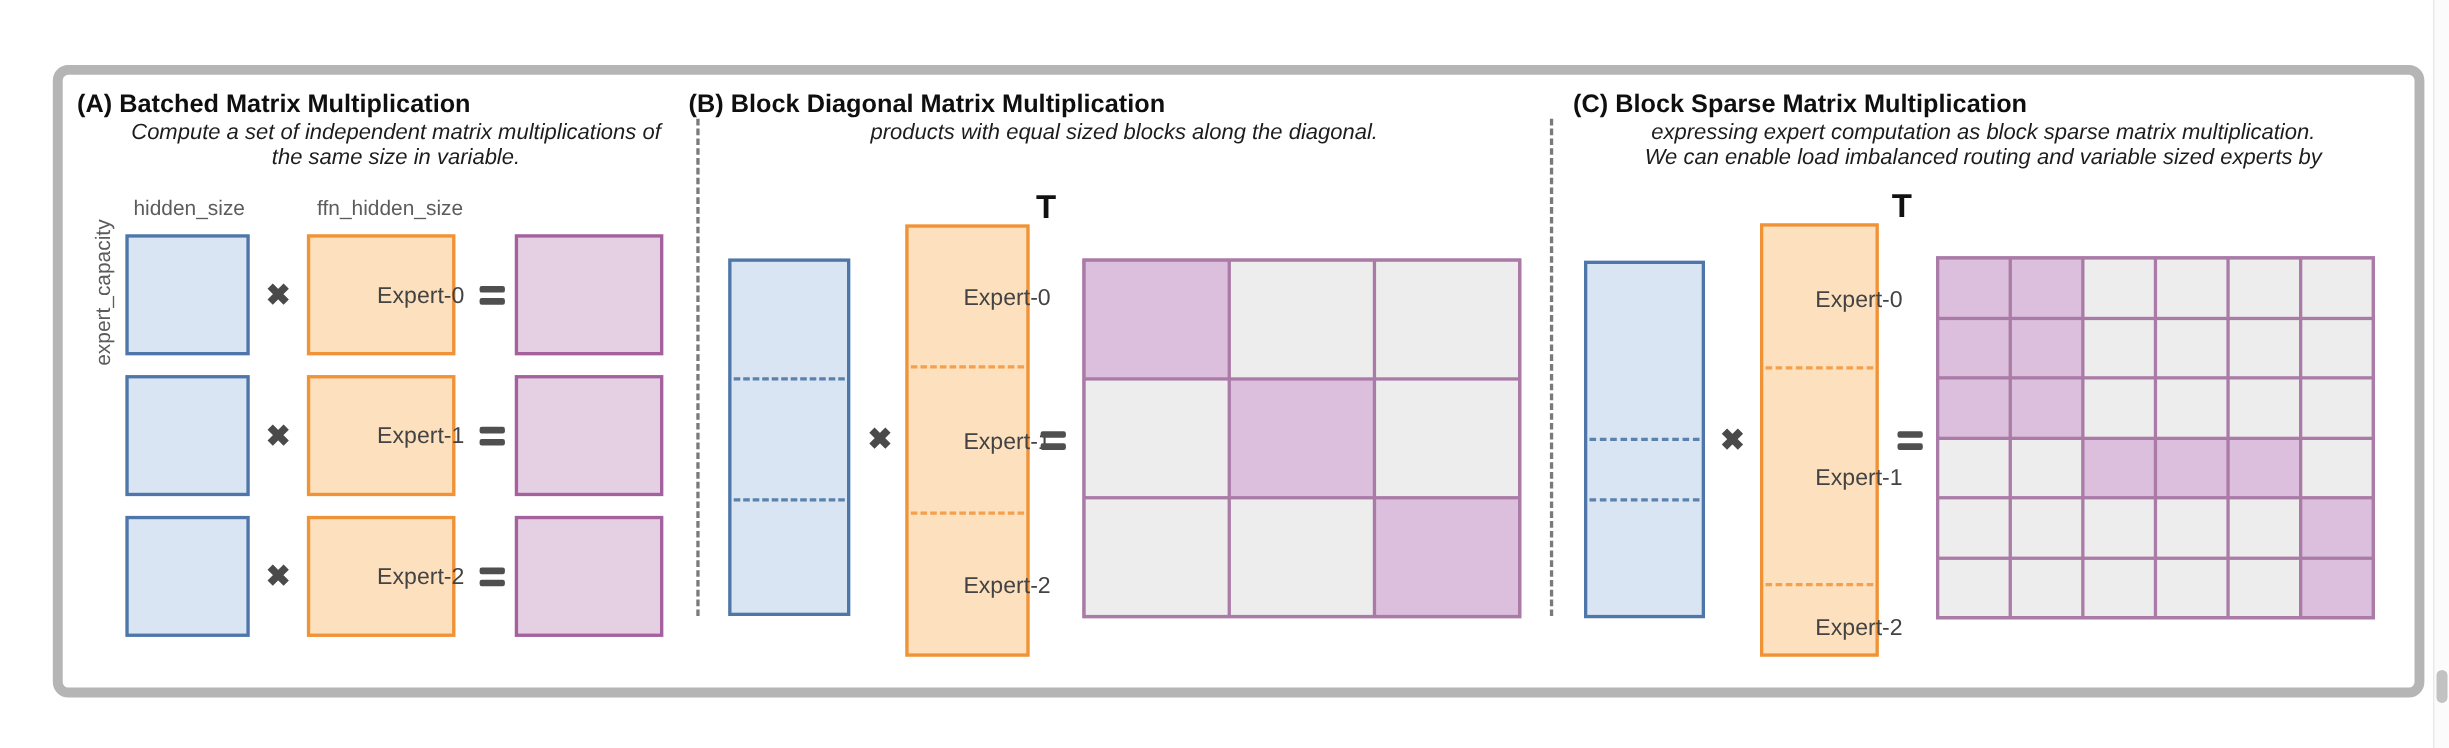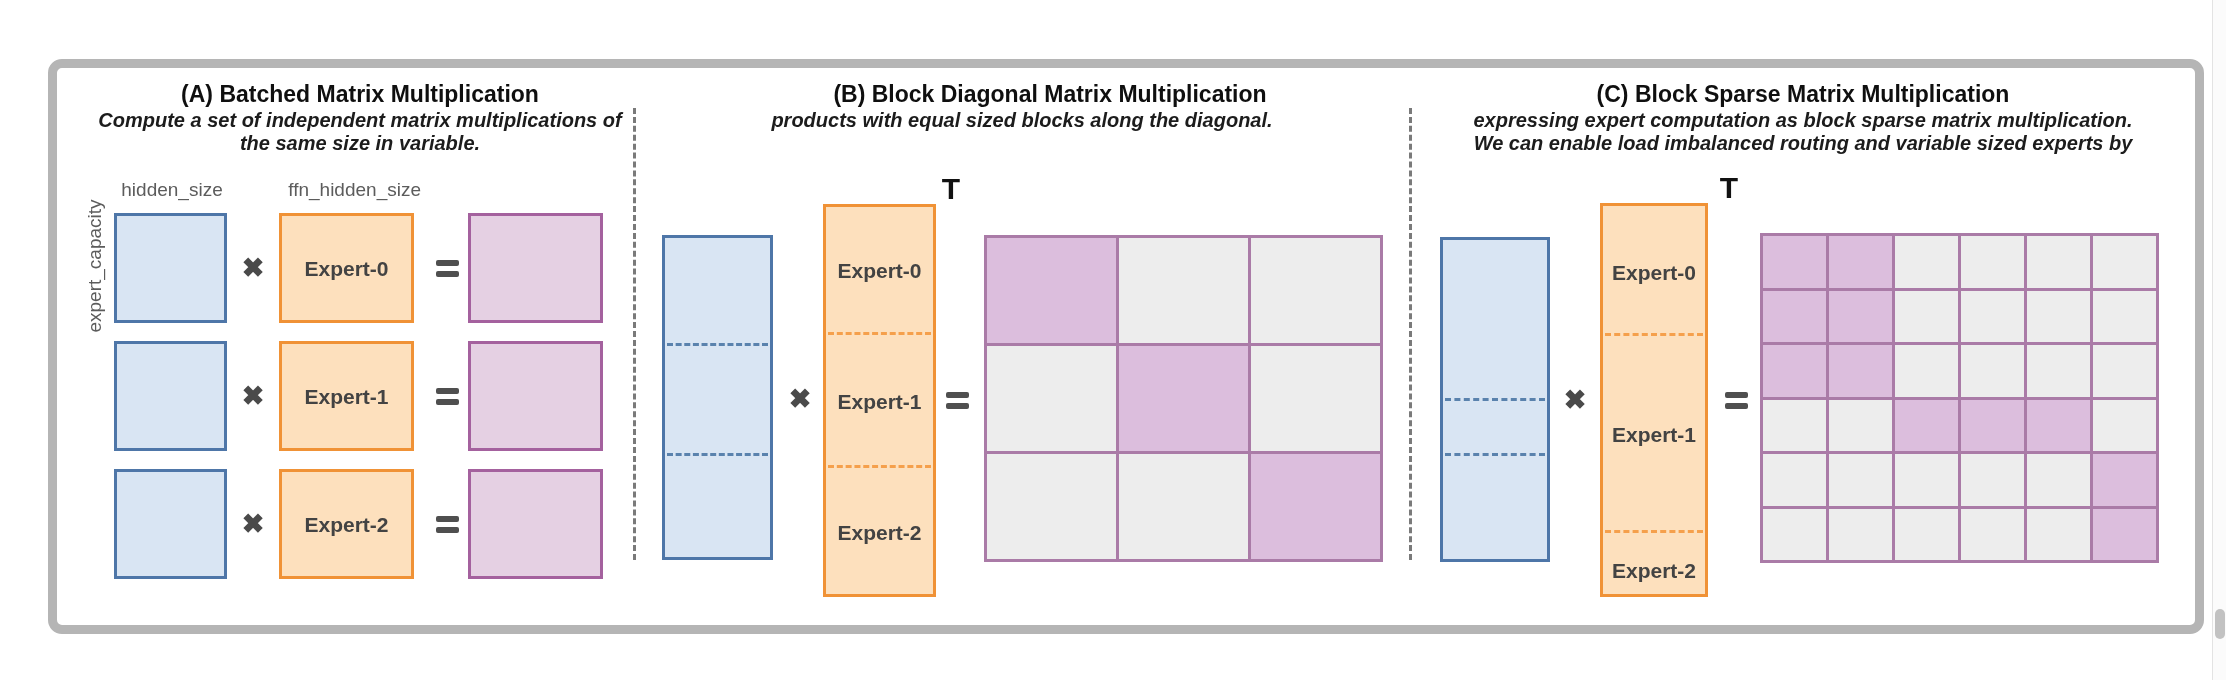--- a/index.html
+++ b/index.html
@@ -1,33 +1,33 @@
 <!DOCTYPE html>
 <html><head>
 <meta charset="utf-8">
 <style>
   html,body{margin:0;padding:0;background:#ffffff;}
   body{width:2226px;height:680px;overflow:hidden;font-family:"Liberation Sans",sans-serif;}
   .stage{position:relative;width:2226px;height:680px;background:#fff;}
   .figure-frame{position:absolute;left:48px;top:59px;width:2156px;height:575px;
     box-sizing:border-box;border:9px solid #b5b5b5;border-radius:14px;background:#fff;}
-  .panel-title{position:absolute;font-size:23px;font-weight:bold;color:#0f0f0f;text-align:center;}
-  .panel-sub{position:absolute;font-size:20px;font-style:italic;color:#1c1c1c;text-align:center;line-height:23px;font-weight:bold;}
+  .panel-title{position:absolute;font-size:23px;font-weight:bold;color:#0f0f0f;}
+  .panel-sub{position:absolute;font-size:20px;font-style:italic;color:#1c1c1c;text-align:center;line-height:23px;}
   .dim-label{position:absolute;font-size:19px;color:#5c5c5c;text-align:center;}
   .rot{transform:rotate(-90deg);transform-origin:center;}
   .divider{position:absolute;width:0;border-left:3px dashed #7a7a7a;}
   .mat{position:absolute;box-sizing:border-box;}
   .mat.blue{background:#d9e5f3;border:3px solid #4e76a8;}
   .mat.orange{background:#fde0bd;border:3px solid #f09236;}
   .mat.purple{background:#e5d0e3;border:3px solid #a4619e;}
   .dash-line{position:absolute;height:0;}
   .dash-line.blue{border-top:3px dashed #5a82ad;}
   .dash-line.orange{border-top:3px dashed #f5a04c;}
   .expert-label{position:absolute;left:0;width:100%;text-align:center;
-    font-size:21px;font-weight:bold;color:#434343;}
+    font-size:21px;font-weight:normal;color:#434343;padding-left:36px;}
   .op-mul{position:absolute;font-size:27px;font-weight:bold;color:#4a4a4a;
     width:34px;text-align:center;line-height:32px;}
   .op-eq{position:absolute;width:23px;height:17px;display:flex;flex-direction:column;justify-content:space-between;}
   .op-eq i{display:block;height:6px;background:#4f4f4f;border-radius:2px;}
   .t-mark{position:absolute;font-size:30px;font-weight:bold;color:#111;width:30px;text-align:center;}
   .grid{position:absolute;display:grid;gap:3px;background:#aa7ba7;border:3px solid #aa7ba7;box-sizing:border-box;}
   .grid .cell{background:#ededed;}
   .grid .cell.filled{background:#dcbedd;}
   .scrollbar-track{position:absolute;left:2212px;top:0;width:14px;height:680px;
     background:#fbfbfb;border-left:1px solid #e3e3e3;box-sizing:border-box;}
@@ -79,21 +79,21 @@
   <div class="op-mul" style="left:236px;top:508px;">✖</div>
   <div class="mat orange" style="left:279px;top:469px;width:135px;height:110px;">
     <div class="expert-label" style="top:41px;">Expert-2</div>
   </div>
   <div class="op-eq" style="left:436px;top:516px;">
       <i></i>
       <i></i>
     </div>
   <div class="mat purple" style="left:468px;top:469px;width:135px;height:110px;"></div>
 
-  <div class="panel-title" style="left:678px;top:81px;width:744px;">(B) Block Diagonal Matrix Multiplication</div>
+  <div class="panel-title" style="left:626px;top:81px;width:744px;">(B) Block Diagonal Matrix Multiplication</div>
   <div class="panel-sub" style="left:650px;top:109px;width:744px;">
     <div>products with equal sized blocks along the diagonal.</div>
   </div>
 
   <div class="mat blue" style="left:662px;top:235px;width:111px;height:325px;">
     <div class="dash-line blue" style="left:2px;top:105px;width:101px;"></div>
     <div class="dash-line blue" style="left:2px;top:215px;width:101px;"></div>
   </div>
   <div class="op-mul" style="left:783px;top:383px;">✖</div>
   <div class="mat orange" style="left:823px;top:204px;width:113px;height:393px;">

